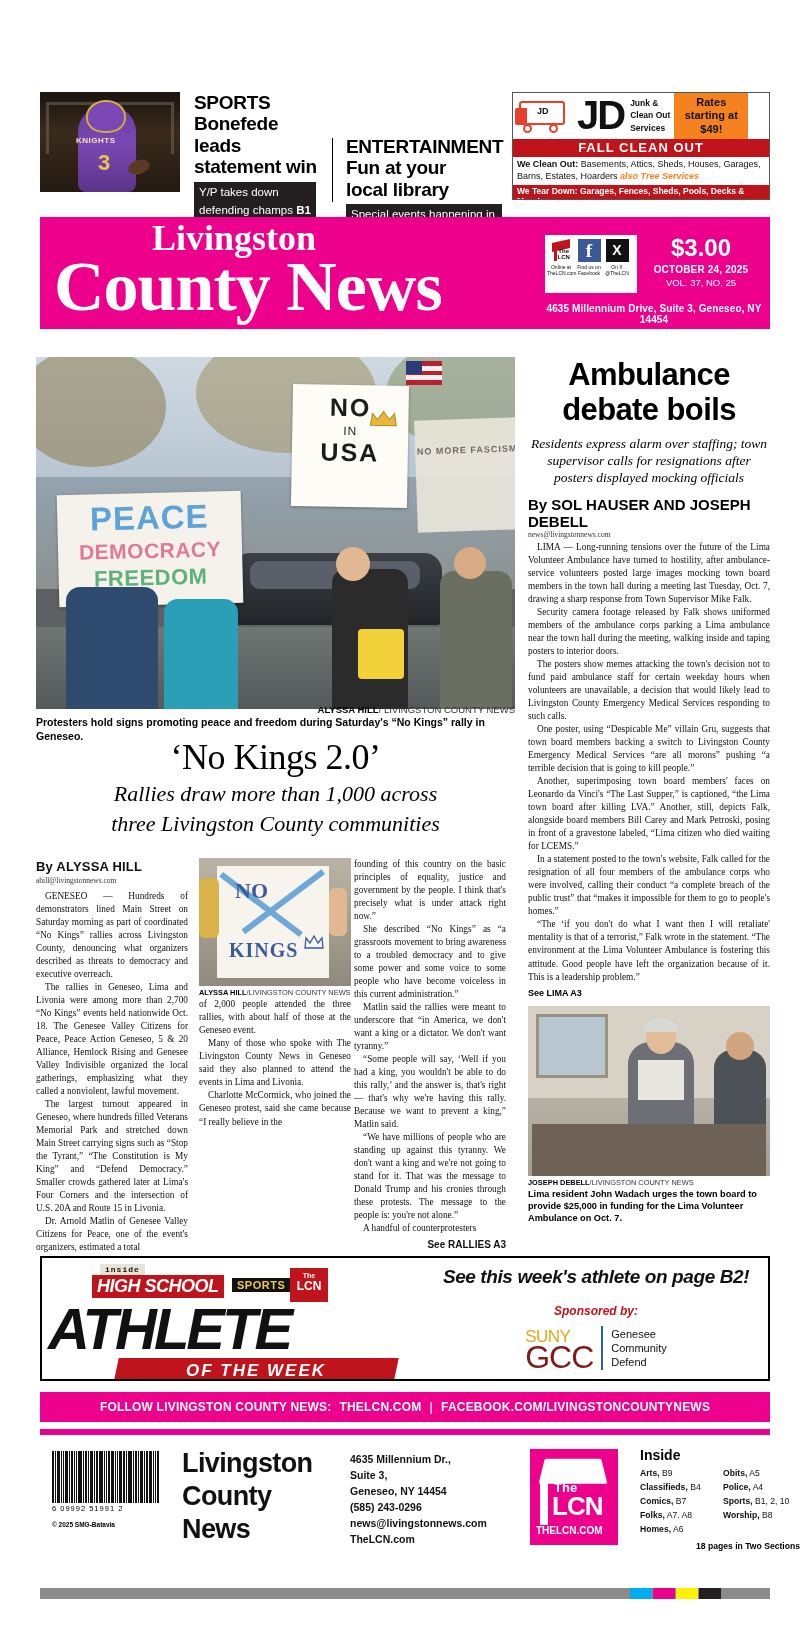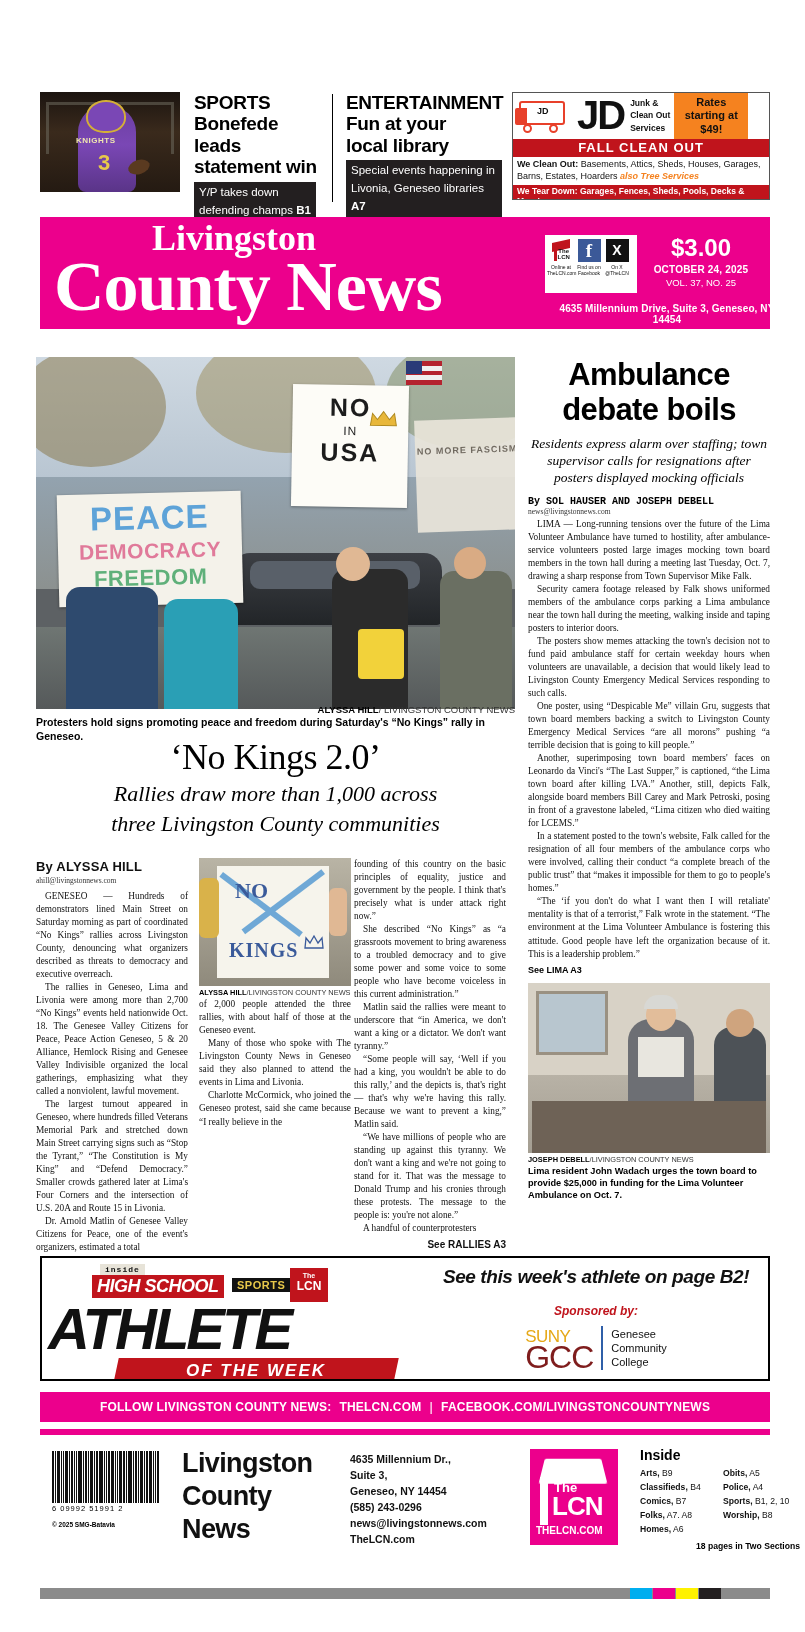--- a/index.html
+++ b/index.html
@@ -66,21 +66,21 @@
   .lcn-sq .l2 { position:absolute; left:4px; top:9px; width:3px; height:13px; background:#c0141c;}
   .lcn-sq .tx { position:absolute; left:8px; top:9px; font-size:6px; font-weight:bold; color:#111; line-height:6px;}
   .fb-sq { background:#3b5998; color:#fff; font-family:"Liberation Serif",serif; font-weight:bold; font-size:19px; line-height:23px;}
   .x-sq { background:#111; color:#fff; font-weight:bold; font-size:14px; line-height:23px; }
   .badge .c1 { font-size:5px; color:#111; line-height:6px; margin-top:2px;}
   .badge .c2 { font-size:5px; color:#111; line-height:6px;}
   .mh-price { position:absolute; left:605px; top:18px; width:112px; text-align:center; color:#fff; }
   .mh-price .pr { font-size:24px; font-weight:bold; line-height:26px;}
   .mh-price .dt { font-size:10px; font-weight:bold; margin-top:3px; letter-spacing:.2px;}
   .mh-price .vo { font-size:9.5px; margin-top:2px; }
-  .mh-addr { position:absolute; left:518px; top:86px; width:218px; text-align:center; color:#fff; font-size:10px; font-weight:bold; letter-spacing:.1px;}
+  .mh-addr { position:absolute; left:505px; top:86px; width:218px; text-align:center; color:#fff; font-size:10px; font-weight:bold; letter-spacing:.1px;}
 
   
   .lead-photo { position:absolute; left:36px; top:357px; width:479px; height:352px; overflow:hidden;
      background: linear-gradient(180deg,#a9b7c4 0%, #94a5b3 30%, #8b8f8c 70%, #7e8280 100%); }
   .lp-sky { position:absolute; left:0; top:0; width:479px; height:120px; background:linear-gradient(180deg,#cfd9e2,#b9c6d2);}
   .lp-tree { position:absolute; border-radius:50%; }
   .lp-ground { position:absolute; left:0; top:270px; width:479px; height:82px; background:linear-gradient(180deg,#6f7673,#55595a);}
   .lp-road { position:absolute; left:0; top:232px; width:479px; height:50px; background:#5d6164;}
   .sign-peace { position:absolute; left:22px; top:136px; width:184px; height:112px; background:#f4f2ea; transform:rotate(-1.4deg); box-shadow:0 1px 3px rgba(0,0,0,.4); }
   .sign-peace .t1 { font-family:"Liberation Sans",sans-serif; font-weight:bold; font-size:33px; color:#5ea3d8; text-align:center; margin-top:6px; letter-spacing:1px;}
@@ -130,21 +130,21 @@
   .mid-photo .hand2 { position:absolute; right:4px; top:30px; width:18px; height:48px; background:#e0b894; border-radius:6px;}
   .midcap-cred { font-family:"Liberation Sans",sans-serif; font-size:7.4px; color:#333; margin-top:2px;}
   .midcap-cred b { color:#000;}
   .midcap { font-family:"Liberation Sans",sans-serif; font-size:9.2px; font-weight:bold; line-height:1.32; margin-bottom:5px; }
   .see-line { font-family:"Liberation Sans",sans-serif; font-weight:bold; font-size:10px; text-align:right; margin-top:3px;}
 
   
   .rail { position:absolute; left:528px; top:357px; width:242px; }
   .rail-head { font-family:"Liberation Sans",sans-serif; font-weight:bold; font-size:31px; line-height:35px; text-align:center; letter-spacing:-.6px;}
   .rail-deck { font-family:"Liberation Serif",serif; font-style:italic; font-size:13.5px; line-height:17px; text-align:center; margin-top:8px;}
-  .rail-by { font-family:Liberation Mono, monospace; font-weight:bold; font-size:10px; margin-top:10px;}
+  .rail-by { font-family:Liberation Sans, sans-serif; font-weight:bold; font-size:15px; margin-top:10px;}
   .rail-mail { font-family:"Liberation Serif",serif; font-size:7.5px; color:#333; margin-bottom:2px;}
   .rail-body { font-family:"Liberation Serif",serif; font-size:9.3px; line-height:1.40; text-align:justify; color:#111;}
   .rail-body p { text-indent:9px; margin:0;}
   .rail-see { font-family:"Liberation Sans",sans-serif; font-weight:bold; font-size:9px; text-align:left; margin-top:4px;}
   .rail-photo { margin-top:8px; width:242px; height:170px; background:linear-gradient(180deg,#cfc9bd,#a49e92); position:relative; overflow:hidden;}
   .rail-photo .wall { position:absolute; left:0; top:0; width:242px; height:92px; background:#d8d2c6;}
   .rail-photo .win { position:absolute; left:8px; top:8px; width:72px; height:64px; background:#b8c6cf; border:3px solid #9a9182;}
   .rail-photo .man { position:absolute; left:100px; top:36px; width:66px; height:96px; background:#6d6f74; border-radius:22px 22px 4px 4px;}
   .rail-photo .head { position:absolute; left:118px; top:16px; width:30px; height:32px; background:#e2bd9a; border-radius:50%;}
   .rail-photo .hair { position:absolute; left:116px; top:12px; width:34px; height:14px; background:#d8d8d4; border-radius:16px 16px 0 0;}
@@ -231,21 +231,21 @@
       <div class="sky-kicker">Bonefede leads</div>
       <div class="sky-kicker">statement win</div>
       <div class="sky-deck">
         <div>Y/P takes down</div>
         <div>
           <span>defending champs</span>
           <b>B1</b>
         </div>
       </div>
     </div>
-    <div class="sky-item bordered" style="width:180px;">
+    <div class="sky-item bordered" style="width:180px;margin-top:44px;">
       <div class="sky-kicker">ENTERTAINMENT</div>
       <div class="sky-kicker">Fun at your</div>
       <div class="sky-kicker">local library</div>
       <div class="sky-deck">
         <div>Special events happening in</div>
         <div>
           <span>Livonia, Geneseo libraries</span>
           <b>A7</b>
         </div>
       </div>
@@ -390,21 +390,21 @@
         <b>ALYSSA HILL</b><span>/LIVINGSTON COUNTY NEWS</span>
       </div>
       <p class="noind">of 2,000 people attended the three rallies, with about half of those at the Geneseo event.</p>
       <p>Many of those who spoke with The Livingston County News in Geneseo said they also planned to attend the events in Lima and Livonia.</p>
       <p>Charlotte McCormick, who joined the Geneseo protest, said she came because “I really believe in the</p>
     </div>
     <div class="col c3">
       <p class="noind">founding of this country on the basic principles of equality, justice and government by the people. I think that's precisely what is under attack right now.”</p>
       <p>She described “No Kings” as “a grassroots movement to bring awareness to a troubled democracy and to give some power and some voice to some people who have become voiceless in this current administration.”</p>
       <p>Matlin said the rallies were meant to underscore that “in America, we don't want a king or a dictator. We don't want tyranny.”</p>
-      <p>“Some people will say, ‘Well if you had a king, you wouldn't be able to do this rally,’ and the depicts is, that's right — that's why we're having this rally. Because we want to prevent a king,” Matlin said.</p>
+      <p>“Some people will say, ‘Well if you had a king, you wouldn't be able to do this rally,’ and the answer is, that's right — that's why we're having this rally. Because we want to prevent a king,” Matlin said.</p>
       <p>“We have millions of people who are standing up against this tyranny. We don't want a king and we're not going to stand for it. That was the message to Donald Trump and his cronies through these protests. The message to the people is: you're not alone.”</p>
       <p>A handful of counterprotesters</p>
       <div class="see-line">See RALLIES A3</div>
     </div>
   </div>
 
   <div class="rail">
     <div class="rail-head">
       <div>Ambulance</div>
       <div>debate boils</div>
@@ -458,21 +458,21 @@
       <div class="aa-spon">Sponsored by:</div>
       <div class="aa-gcc">
         <div class="aa-suny">
           <div class="s1">SUNY</div>
           <div class="s2">GCC</div>
         </div>
         <div class="aa-bar"></div>
         <div class="aa-gcctxt">
           <div>Genesee</div>
           <div>Community</div>
-          <div>College</div>
+          <div>Defend</div>
         </div>
       </div>
     </div>
   </div>
 
   <div class="follow">
     <span>FOLLOW LIVINGSTON COUNTY NEWS:</span>
     <span style="width:8px;"></span>
     <span class="norm">THELCN.COM</span>
     <span class="sep">|</span>

